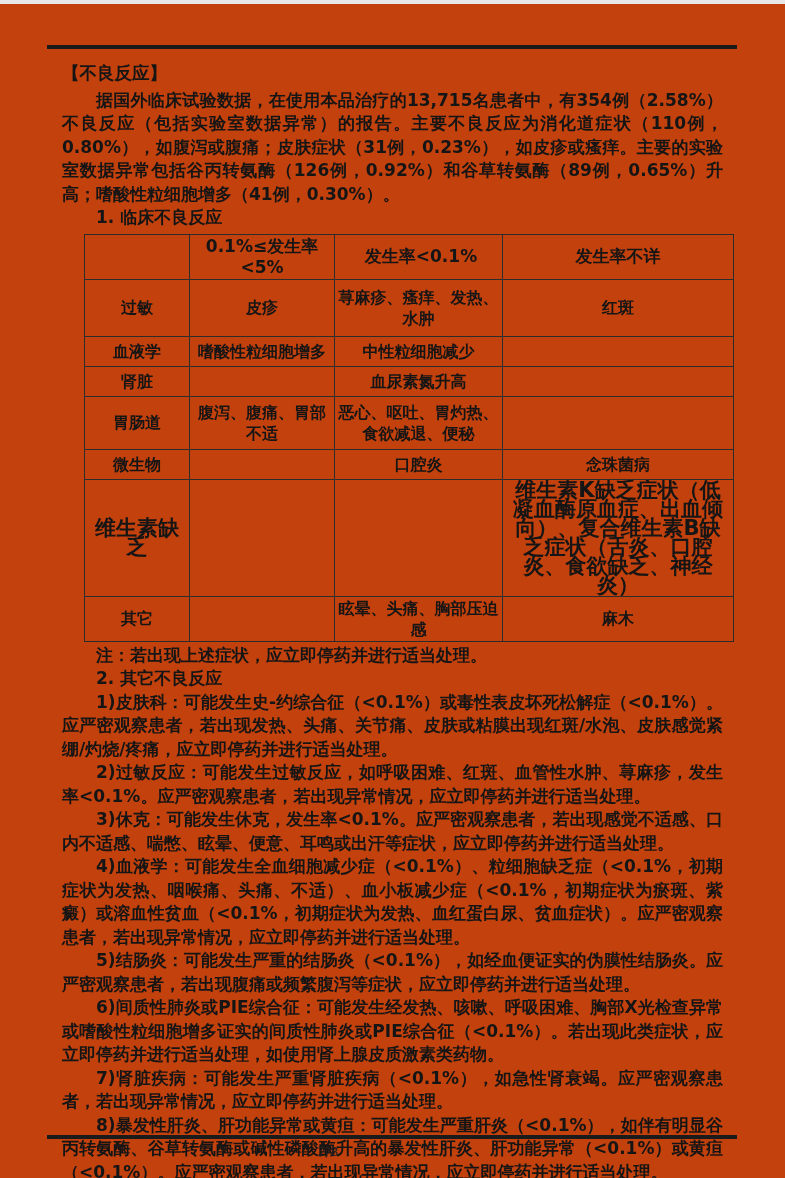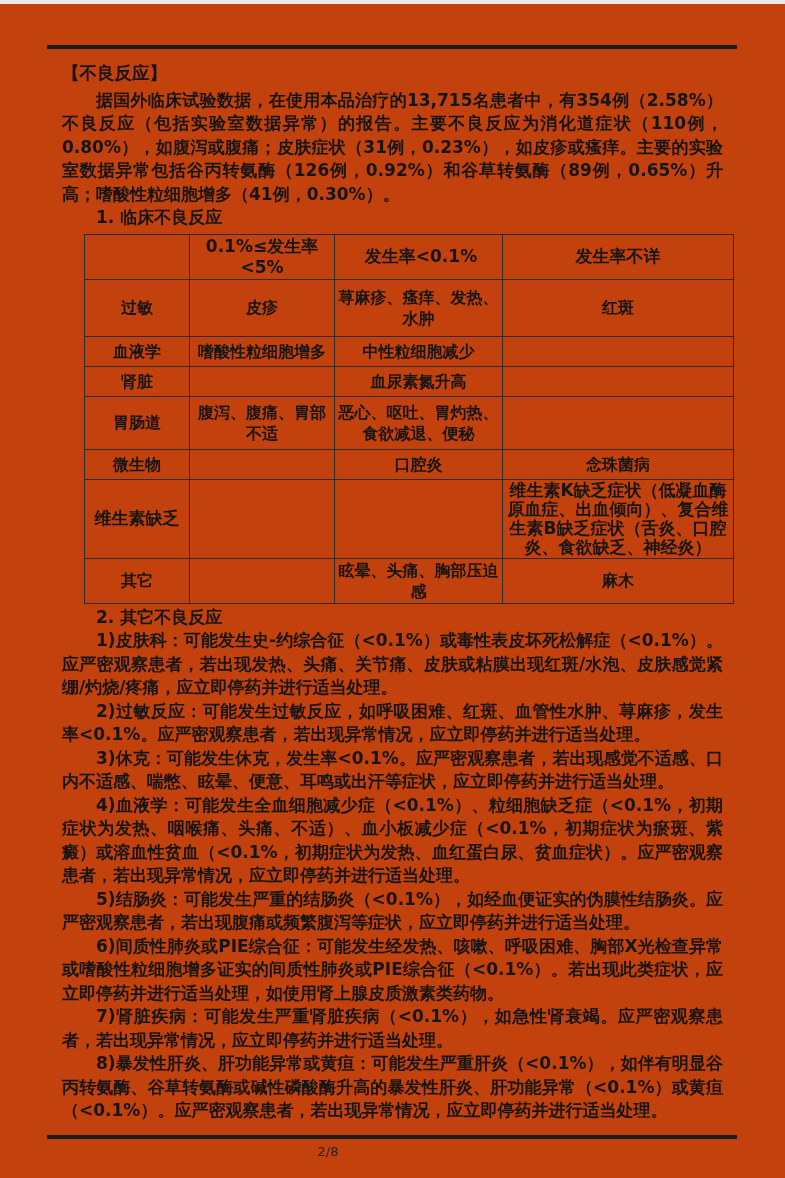--- a/index.html
+++ b/index.html
@@ -69,21 +69,21 @@
   .adr-table .c1 { width: 138px; }
   .adr-table .c2 { width: 156px; padding-left: 8px; }
   .adr-table .c3 { width: 224px; }
   .adr-table tr:nth-child(1) { height: 28px; }
   .adr-table tr:nth-child(2) { height: 57px; }
   .adr-table tr:nth-child(3) { height: 30px; padding-left: 8px; }
   .adr-table tr:nth-child(4) { height: 30px; }
   .adr-table tr:nth-child(5) { height: 53px; }
   .adr-table tr:nth-child(6) { height: 30px; }
   .adr-table tr:nth-child(7) { height: 76px; }
-  .adr-table tr:nth-child(7) td { font-size: 17px; line-height: 19px; }
+  .adr-table tr:nth-child(7) td { font-size: 21px; line-height: 19px; }
   .adr-table tr:nth-child(8) { height: 45px; }
   .note-line { margin: 2px 0 0 0; padding-left: 2em; text-align: left; }
   .item { margin: 0; text-indent: 2em; }
   .footer {
     position: absolute;
     top: 1140px;
     left: 0;
     width: 656px;
     text-align: center;
     font-size: 13px;
@@ -150,20 +150,21 @@
       </tr>
       <tr>
         <td>其它</td>
         <td></td>
         <td>眩晕、头痛、胸部压迫感</td>
         <td>麻木</td>
       </tr>
     </tbody>
       </table>
 
+    <div class="note-line">注：若出现上述症状，应立即停药并进行适当处理。</div>
 
     <div class="list-label">2. 其它不良反应</div>
 
     <p class="item">1)皮肤科：可能发生史-约综合征（&lt;0.1%）或毒性表皮坏死松解症（&lt;0.1%）。应严密观察患者，若出现发热、头痛、关节痛、皮肤或粘膜出现红斑/水泡、皮肤感觉紧绷/灼烧/疼痛，应立即停药并进行适当处理。</p>
     <p class="item">2)过敏反应：可能发生过敏反应，如呼吸困难、红斑、血管性水肿、荨麻疹，发生率&lt;0.1%。应严密观察患者，若出现异常情况，应立即停药并进行适当处理。</p>
     <p class="item">3)休克：可能发生休克，发生率&lt;0.1%。应严密观察患者，若出现感觉不适感、口内不适感、喘憋、眩晕、便意、耳鸣或出汗等症状，应立即停药并进行适当处理。</p>
     <p class="item">4)血液学：可能发生全血细胞减少症（&lt;0.1%）、粒细胞缺乏症（&lt;0.1%，初期症状为发热、咽喉痛、头痛、不适）、血小板减少症（&lt;0.1%，初期症状为瘀斑、紫癜）或溶血性贫血（&lt;0.1%，初期症状为发热、血红蛋白尿、贫血症状）。应严密观察患者，若出现异常情况，应立即停药并进行适当处理。</p>
     <p class="item">5)结肠炎：可能发生严重的结肠炎（&lt;0.1%），如经血便证实的伪膜性结肠炎。应严密观察患者，若出现腹痛或频繁腹泻等症状，应立即停药并进行适当处理。</p>
     <p class="item">6)间质性肺炎或PIE综合征：可能发生经发热、咳嗽、呼吸困难、胸部X光检查异常或嗜酸性粒细胞增多证实的间质性肺炎或PIE综合征（&lt;0.1%）。若出现此类症状，应立即停药并进行适当处理，如使用肾上腺皮质激素类药物。</p>
     <p class="item">7)肾脏疾病：可能发生严重肾脏疾病（&lt;0.1%），如急性肾衰竭。应严密观察患者，若出现异常情况，应立即停药并进行适当处理。</p>

